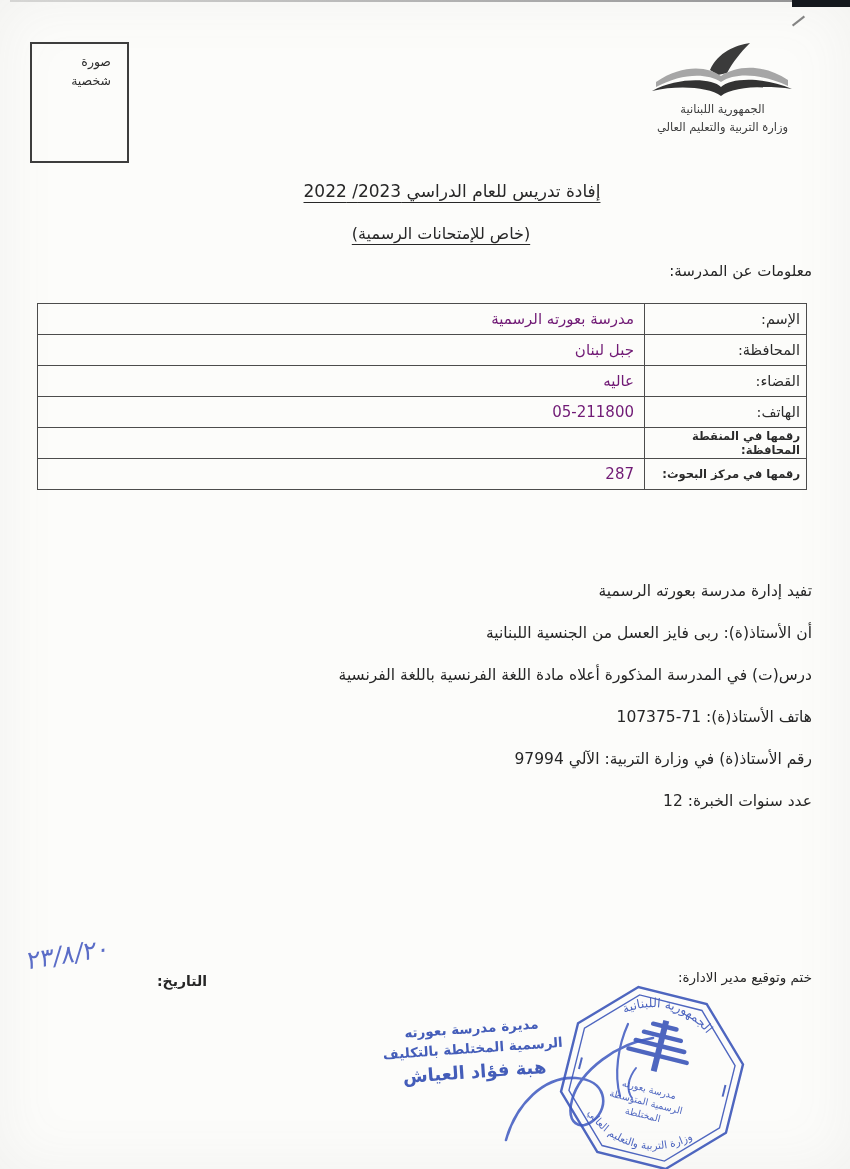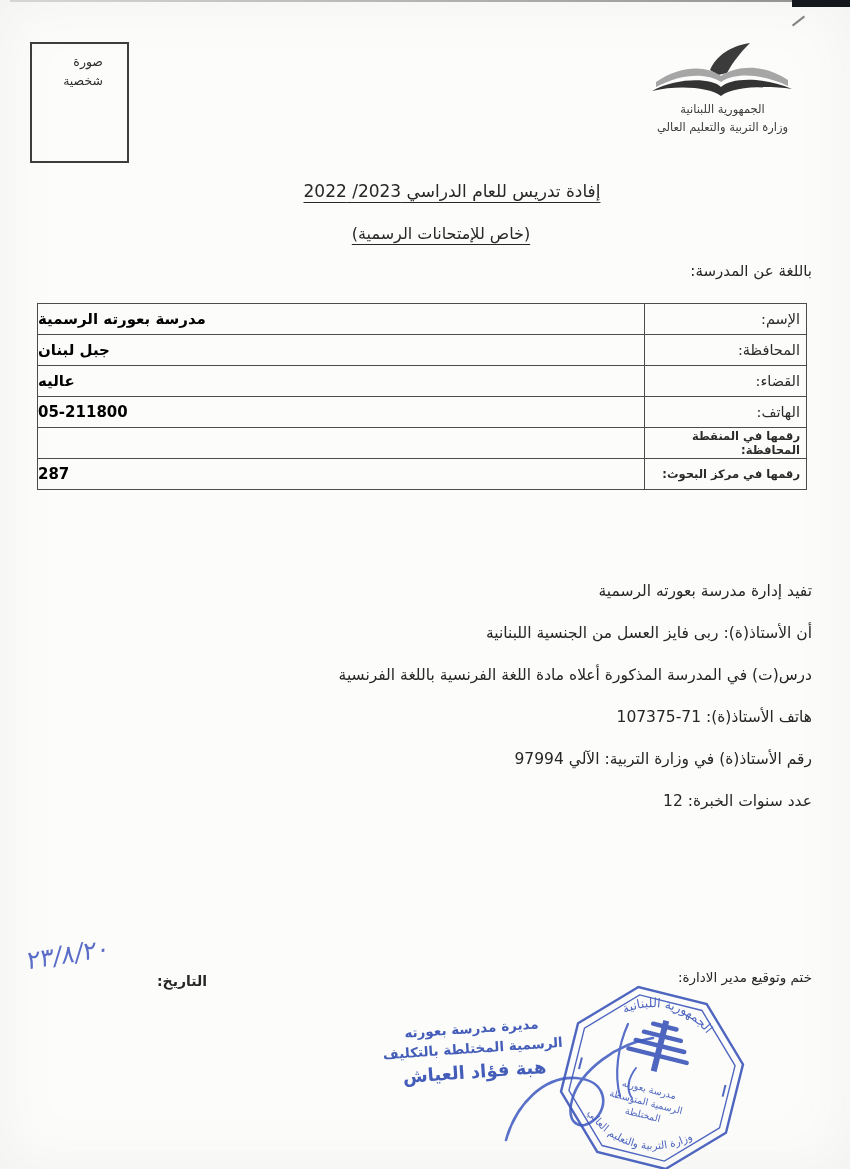--- a/index.html
+++ b/index.html
@@ -12,21 +12,21 @@
   
   .scan-topline { position:absolute; top:0; left:10px; right:0; height:2px;
     background:linear-gradient(90deg, rgba(70,70,70,.18), rgba(40,40,45,.5)); }
   .scan-corner { position:absolute; top:0; right:0; width:58px; height:7px; background:#14181d; }
   .pen-tick { position:absolute; right:44px; top:20px; width:15px; height:2px;
     background:#6f6f6f; transform:rotate(-38deg); opacity:.85; }
 
   
   .photo-box { position:absolute; left:30px; top:42px; width:99px; height:121px;
     border:2px solid #3d3d3d; box-sizing:border-box; direction:rtl;
-    padding:8px 24px 0 0; font-size:12.5px; line-height:1.55; color:#2e2e2e; }
+    padding:8px 16px 0 0; font-size:12.5px; line-height:1.55; color:#2e2e2e; }
   .photo-box span { display:block; }
 
   
   .logo-wrap { position:absolute; left:615px; top:42px; width:215px; text-align:center; }
   .logo-wrap svg { display:block; margin:0 auto; }
   .ministry-text { direction:rtl; font-size:11.5px; line-height:1.45; color:#3c3c3c; margin-top:1px; }
 
   
   .title-main { position:absolute; top:181px; left:54px; right:0; text-align:center;
     font-size:17px; color:#272727; direction:rtl; }
@@ -37,21 +37,21 @@
   .section-heading { position:absolute; right:38px; top:262px; direction:rtl;
     font-size:15px; color:#262626; }
 
   
   .info-table { position:absolute; left:37px; top:303px; width:770px;
     border-collapse:collapse; direction:rtl; table-layout:fixed; }
   .info-table td { border:1px solid #4c4c4c; height:31px; vertical-align:middle;
     padding:0; box-sizing:border-box; }
   .info-table td.lbl { width:162px; padding-right:6px; font-size:14.5px; color:#2a2a2a; }
   .info-table td.lbl.b { font-weight:bold; font-size:11.5px; }
-  .info-table td.val { text-align:left; padding-right:10px; font-size:15px; color:#000000;font-weight:bold; }
+  .info-table td.val { text-align:right; padding-right:10px; font-size:15px; color:#701a75; }
 
   .letter-heading { position:absolute; top:536px; left:16px; right:0; text-align:center;
     font-size:15px; direction:rtl; color:#262626; }
 
   .letter-body { position:absolute; right:38px; top:570px; width:780px; direction:rtl;
     text-align:right; font-size:15.5px; color:#262626; }
   .letter-body div { line-height:42px; height:42px; }
 
   
   .seal-label { position:absolute; right:38px; top:969px; direction:rtl;
@@ -97,21 +97,21 @@
     <div class="ministry-text">وزارة التربية والتعليم العالي</div>
   </div>
 
   <div class="title-main">
     <span class="u">إفادة تدريس  للعام الدراسي  2023/ 2022</span>
   </div>
   <div class="title-sub">
     <span class="u">(خاص للإمتحانات الرسمية)</span>
   </div>
 
-  <div class="section-heading">باللغة عن المدرسة:</div>
+  <div class="section-heading">معلومات عن المدرسة:</div>
 
   <table class="info-table">
     <tbody>
         <tr>
       <td class="lbl">الإسم:</td>
       <td class="val">مدرسة بعورته الرسمية</td>
     </tr>
     <tr>
       <td class="lbl">المحافظة:</td>
       <td class="val">جبل لبنان</td>

